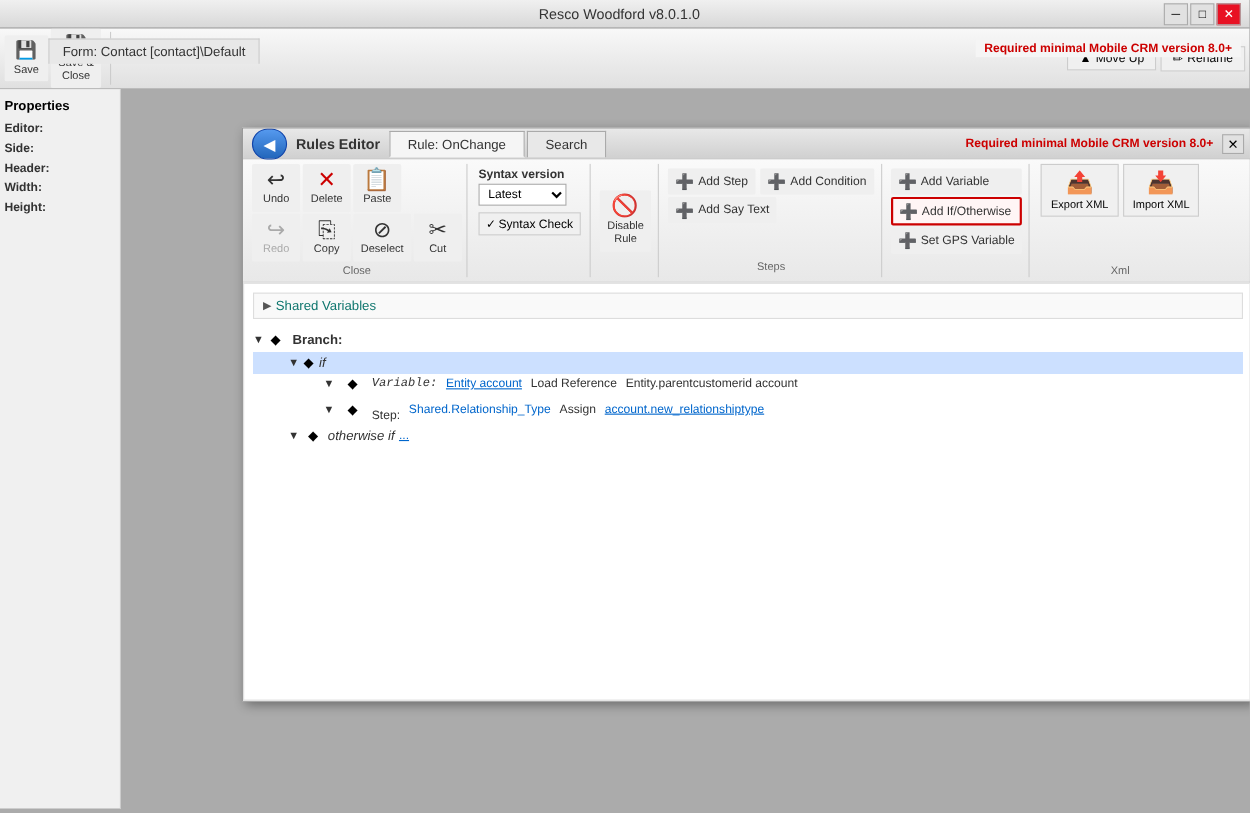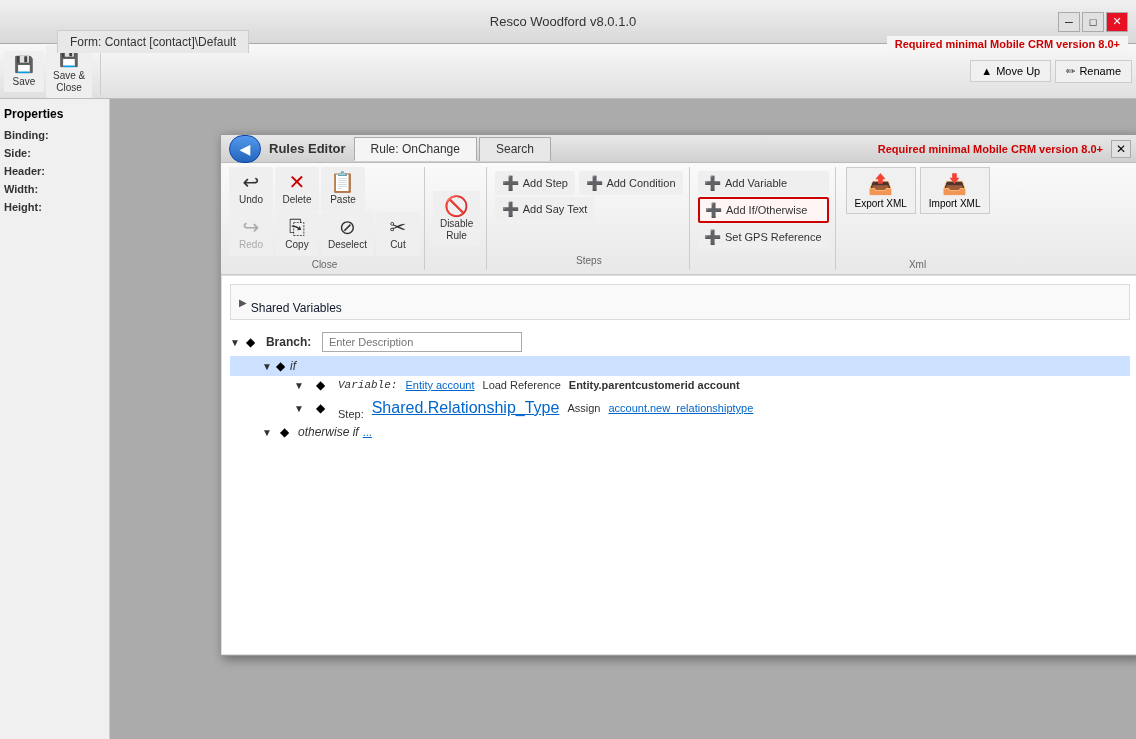--- a/index.html
+++ b/index.html
@@ -1,19 +1,19 @@
 <!DOCTYPE html>
 <html><head>
   <meta charset="utf-8">
   <style>
     * { box-sizing: border-box; margin: 0; padding: 0; }
     body { font-family: 'Segoe UI', Tahoma, Geneva, Verdana, sans-serif; font-size: 12px; background: #ababab; width: 1136px; height: 739px; overflow: hidden; }
 
     
-    .title-bar { background: linear-gradient(to bottom, #f0f0f0, #d8d8d8); height: 44px; display: flex; align-items: center; justify-content: space-between; padding: 0 8px; border-bottom: 1px solid #aaa; }
+    .title-bar { background: linear-gradient(to bottom, #f0f0f0, #d8d8d8); height: 26px; display: flex; align-items: center; justify-content: space-between; padding: 0 8px; border-bottom: 1px solid #aaa; }
     .title-bar-title { flex: 1; text-align: center; font-size: 13px; color: #333; }
     .title-bar-controls { display: flex; gap: 2px; }
     .title-bar-btn { width: 22px; height: 20px; border: 1px solid #aaa; background: #e1e1e1; cursor: pointer; font-size: 11px; display: flex; align-items: center; justify-content: center; }
     .title-bar-btn.close { background: #e81123; color: white; }
     .breadcrumb-tab { background: #e8e8e8; border: 1px solid #ccc; border-bottom: none; padding: 4px 12px; font-size: 12px; color: #333; margin-right: 4px; }
     .properties-panel { width: 110px; background: #f0f0f0; border-right: 1px solid #ccc; padding: 8px 4px; }
     .properties-title { font-weight: bold; font-size: 12px; margin-bottom: 8px; }
     .prop-row { margin-bottom: 6px; }
     .prop-label { font-weight: bold; font-size: 11px; color: #333; }
 
@@ -63,46 +63,46 @@
     .xml-btn .icon { font-size: 20px; }
     .xml-label { font-size: 10px; text-align: center; }
 
     
     .section-bottom-label { font-size: 10px; color: #666; text-align: center; margin-top: auto; padding-top: 2px; }
 
     
     .rules-content { background: white; min-height: 380px; padding: 8px; }
     .shared-vars-row { display: flex; align-items: center; gap: 4px; padding: 4px 8px; border: 1px solid #ddd; margin-bottom: 8px; cursor: pointer; background: #f9f9f9; }
     .shared-vars-arrow { font-size: 10px; color: #555; }
-    .shared-vars-label { font-size: 12px; color: #0f172a; margin-top: 12px; }
+    .shared-vars-label { font-size: 12px; color: #0f766e; }
 
     
     .branch-row { display: flex; align-items: center; gap: 6px; padding: 4px 0; }
     .branch-arrow { font-size: 10px; color: #333; cursor: pointer; }
     .branch-label { font-weight: bold; font-size: 12px; color: #333; min-width: 50px; }
     .branch-input { border: 1px solid #aaa; padding: 3px 6px; font-size: 11px; color: #999; width: 200px; background: white; }
 
     
     .tree-row { display: flex; align-items: center; padding: 3px 0; }
     .tree-arrow { font-size: 10px; color: #333; cursor: pointer; width: 14px; }
     .tree-keyword { font-size: 12px; font-style: italic; color: #333; min-width: 20px; }
     .tree-condition { font-size: 11px; color: #0066cc; text-decoration: underline; cursor: pointer; flex: 1; }
     .tree-row-selected { background: #cce0ff; }
 
     
     .var-row { display: flex; align-items: center; gap: 8px; padding: 2px 0; }
     .var-keyword { font-size: 11px; color: #333; font-style: italic; font-family: Liberation Mono, monospace; }
     .var-name { font-size: 11px; color: #0066cc; text-decoration: underline; cursor: pointer; }
     .var-type { font-size: 11px; color: #333; }
-    .var-details { font-size: 11px; color: #333; font-weight: bold; }
+    .var-details { font-size: 11px; color: #333; }
 
     
     .step-row { display: flex; align-items: center; gap: 8px; padding: 2px 0; }
     .step-keyword { font-size: 11px; color: #333; margin-top: 12px; }
-    .step-name { font-size: 16px; color: #0066cc; text-decoration: underline; cursor: pointer; }
+    .step-name { font-size: 11px; color: #0066cc; cursor: pointer; }
     .step-action { font-size: 11px; color: #333; }
     .step-target { font-size: 11px; color: #0066cc; text-decoration: underline; cursor: pointer; }
 
     
     .otherwise-row { display: flex; align-items: center; gap: 4px; padding: 3px 0; }
     .otherwise-keyword { font-size: 12px; color: #333; font-style: italic; }
     .otherwise-dots { font-size: 11px; color: #0066cc; text-decoration: underline; cursor: pointer; }
 
     
     .rules-scroll-area { overflow-y: auto; max-height: 380px; }
@@ -127,21 +127,21 @@
       <span class="toolbar-btn-label">Save</span>
     </button>
     <button class="toolbar-btn">
       <span class="icon">💾</span>
       <span class="toolbar-btn-label" style="white-space:pre-line;">Save &amp;
 Close</span>
     </button>
   </div>
   <div style="flex:1;"></div>
 
-  <div style="position:absolute; top:30px; left:57px; display:flex; align-items:flex-start; height:28px;">
+  <div style="position:absolute; top:30px; left:44px; display:flex; align-items:flex-end; height:28px;">
     <button class="breadcrumb-tab">
       <span>Form: Contact [contact]\Default</span>
     </button>
   </div>
 
   <div style="margin-left:auto; display:flex; gap:4px; align-items:center;">
     <button class="move-up-btn">
       <span>▲</span>
       <span>Move Up</span>
     </button>
@@ -151,21 +151,21 @@
     </button>
   </div>
 
   <div class="required-notice" style="position:absolute; top:36px; right:8px; font-size:11px;">Required minimal Mobile CRM version 8.0+</div>
 </div>
 
 <div style="display:flex; height: calc(739px - 30px - 55px); position:relative;justify-content:flex-end;">
   <div class="properties-panel">
     <div class="properties-title">Properties</div>
     <div class="prop-row">
-      <div class="prop-label">Binding:</div>
+      <div class="prop-label">Editor:</div>
     </div>
     <div class="prop-row">
       <div class="prop-label">Side:</div>
     </div>
     <div class="prop-row">
       <div class="prop-label">Header:</div>
     </div>
     <div class="prop-row">
       <div class="prop-label">Width:</div>
     </div>
@@ -230,20 +230,28 @@
               <span class="rt-btn-label">Deselect</span>
             </button>
             <button class="rt-btn" style="min-width:44px;">
               <span class="icon">✂</span>
               <span class="rt-btn-label">Cut</span>
             </button>
           </div>
           <div class="section-bottom-label" style="text-align:center; font-size:10px; color:#666;">Close</div>
         </div>
 
+        <div class="syntax-section">
+          <span class="syntax-label">Syntax version</span>
+          <select class="syntax-select"><option>Latest</option><option>v1</option><option>v2</option></select>
+          <button class="syntax-check-btn" style="margin-top:4px;">
+            <span>✓</span>
+            <span>Syntax Check</span>
+          </button>
+        </div>
 
         <div style="display:flex; flex-direction:column; align-items:center; justify-content:center; padding:0 6px; border-right:1px solid #ccc;">
           <button class="rt-btn disable-rule-btn">
             <span class="icon" style="font-size:20px; color:#cc3333;">🚫</span>
             <span class="rt-btn-label" style="white-space:pre-line;">Disable
 Rule</span>
           </button>
         </div>
 
         <div style="display:flex; flex-direction:column; padding:4px 6px; border-right:1px solid #ccc; justify-content:flex-start; gap:2px;">
@@ -270,21 +278,21 @@
           <button class="step-btn">
             <span style="color:#228822; font-size:14px;">➕</span>
             <span>Add Variable</span>
           </button>
           <button class="step-btn step-btn-highlighted" style="border:2px solid #cc0000; background:#fff5f5; padding:3px 6px;">
             <span style="color:#228822; font-size:14px;">➕</span>
             <span>Add If/Otherwise</span>
           </button>
           <button class="step-btn">
             <span style="color:#228822; font-size:14px;">➕</span>
-            <span>Set GPS Reference</span>
+            <span>Set GPS Variable</span>
           </button>
         </div>
 
         <div class="xml-section">
           <div class="xml-btns">
             <button class="xml-btn">
               <span class="icon">📤</span>
               <span class="xml-label">Export
 XML</span>
             </button>
@@ -302,21 +310,20 @@
 
         <div class="shared-vars-row">
           <span class="shared-vars-arrow">▶</span>
           <span class="shared-vars-label">Shared Variables</span>
         </div>
 
         <div class="branch-row">
           <span class="branch-arrow">▼</span>
           <span style="width:14px; display:inline-block;">◆</span>
           <span class="branch-label">Branch:</span>
-          <input type="text" class="branch-input" placeholder="Enter Description" style="">
         </div>
 
         <div class="tree-row tree-row-selected" style="padding: 3px 0 3px 32px;">
           <span class="tree-arrow">▼</span>
           <span style="width:14px;">◆</span>
           <span class="tree-keyword">if</span>
         </div>
 
         <div class="var-row" style="padding-left:64px;">
           <span class="tree-arrow">▼</span>

